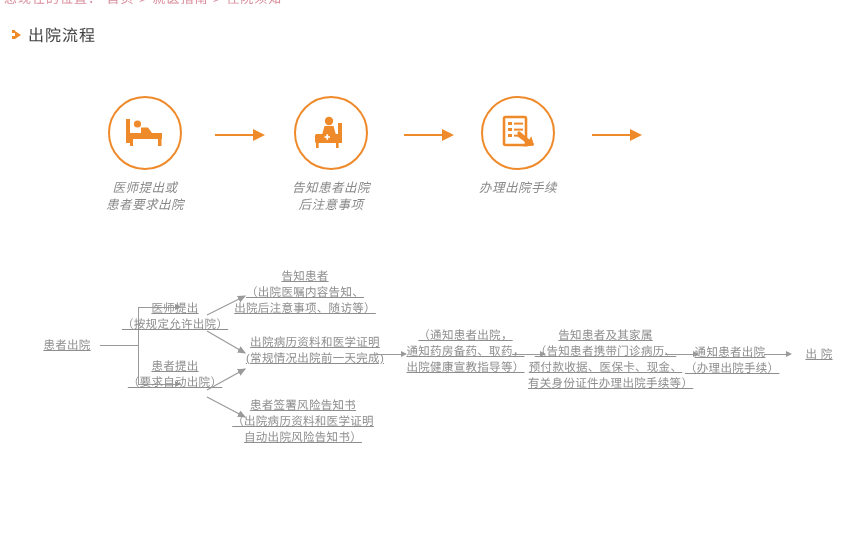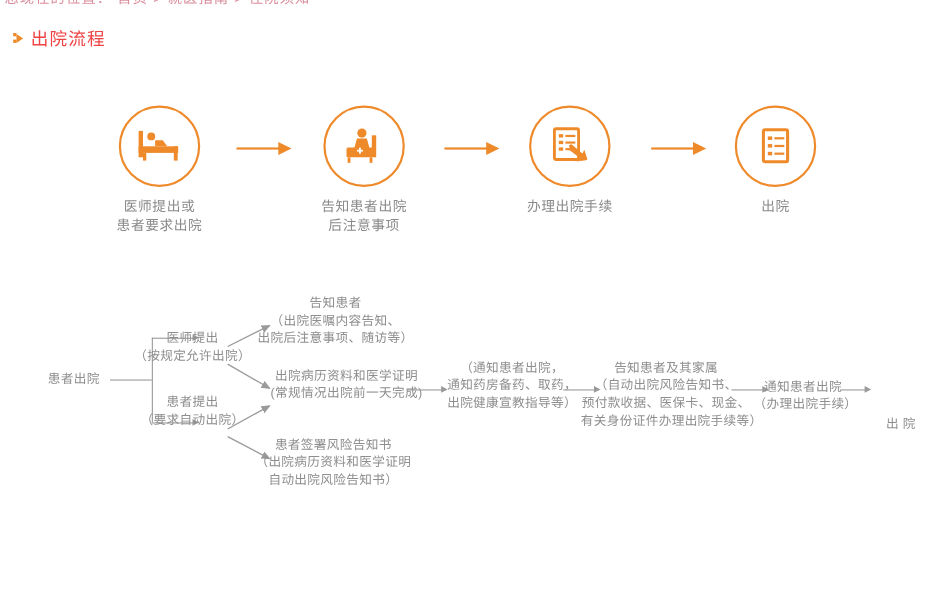--- a/index.html
+++ b/index.html
@@ -59,30 +59,31 @@
   .title-marker i:nth-child(3) {
     left: 3px; top: 2px;
     width: 0; height: 0;
     background: none;
     border-top: 4px solid transparent;
     border-bottom: 4px solid transparent;
     border-left: 6px solid #ef8a2b;
   }
   .section-title .tl-text {
     font-size: 16px;
-    color: #ef4444;
+    color: #404040;
     letter-spacing: 1px;
   }
 
   
   .icon-row {
     position: absolute;
     left: 0; top: 96px;
     width: 854px;
     height: 120px;
+    font-style: italic;
   }
   .step {
     position: absolute;
     width: 150px;
     text-align: center;
     top: 0;
   }
   .step .circle {
     width: 74px; height: 74px;
     border: 2px solid #ef8a2b;
@@ -129,20 +130,21 @@
     height: 215px;
     font-size: 11.5px;
     color: #8e8e8e;
     line-height: 16px;
   }
   .flow .node {
     position: absolute;
     text-align: center;
     white-space: nowrap;
     letter-spacing: 0.3px;
+    text-decoration: underline;
   }
 
   
   .ln {
     position: absolute;
     background: #9a9a9a;
   }
   .ln.h { height: 1px; }
   .ln.v { width: 1px; }
 
@@ -253,36 +255,20 @@
     <div class="caption">
       <div>办理出院手续</div>
     </div>
   </div>
 
   <div class="arrow-big" style="left:592px;">
     <span class="shaft"></span>
       <span class="head"></span>
   </div>
 
-  <div class="step" style="left:630px;">
-    <div class="circle">
-      <svg width="40" height="40" viewBox="0 0 40 40">
-        <rect x="9" y="5" width="22" height="29" rx="1.5" fill="none" stroke="#ef8a2b" stroke-width="2.8"></rect>
-        <rect x="13" y="11" width="4" height="3.2" fill="#ef8a2b"></rect>
-        <rect x="19" y="11.7" width="9" height="2" fill="#ef8a2b"></rect>
-        <rect x="13" y="18" width="4" height="3.2" fill="#ef8a2b"></rect>
-        <rect x="19" y="18.7" width="9" height="2" fill="#ef8a2b"></rect>
-        <rect x="13" y="25" width="4" height="3.2" fill="#ef8a2b"></rect>
-        <rect x="19" y="25.7" width="9" height="2" fill="#ef8a2b"></rect>
-      </svg>
-    </div>
-    <div class="caption">
-      <div>出院</div>
-    </div>
-  </div>
 </div>
 
 <div class="flow">
 
   <div class="node" style="left:36px; top:82px; width:62px;">患者出院</div>
 
   <div class="ln h" style="left:100px; top:90px; width:38px;"></div>
   <div class="ln v" style="left:138px; top:52px; height:77px;"></div>
 
   <div class="ln h" style="left:138px; top:52px; width:38px;"></div>
@@ -341,30 +327,30 @@
     <div>（通知患者出院，</div>
     <div>通知药房备药、取药，</div>
     <div>出院健康宣教指导等）</div>
   </div>
 
   <div class="ln h" style="left:512px; top:99px; width:30px;"></div>
   <div class="ahead" style="left:540px; top:95.5px;"></div>
 
   <div class="node" style="left:528px; top:72px; width:155px;">
     <div>告知患者及其家属</div>
-    <div>（自动出院风险告知书、</div>
+    <div>（告知患者携带门诊病历、</div>
     <div>预付款收据、医保卡、现金、</div>
     <div>有关身份证件办理出院手续等）</div>
   </div>
 
   <div class="ln h" style="left:665px; top:99px; width:30px;"></div>
   <div class="ahead" style="left:693px; top:95.5px;"></div>
 
   <div class="node" style="left:685px; top:89px; width:90px;">
     <div>通知患者出院</div>
     <div>（办理出院手续）</div>
   </div>
 
   <div class="ln h" style="left:764px; top:99px; width:24px;"></div>
   <div class="ahead" style="left:786px; top:95.5px;"></div>
 
-  <div class="node" style="left:794px; top:91px; width:50px;margin-top:32px;">出 院</div>
+  <div class="node" style="left:794px; top:91px; width:50px;">出 院</div>
 </div>
 
 </body></html>

